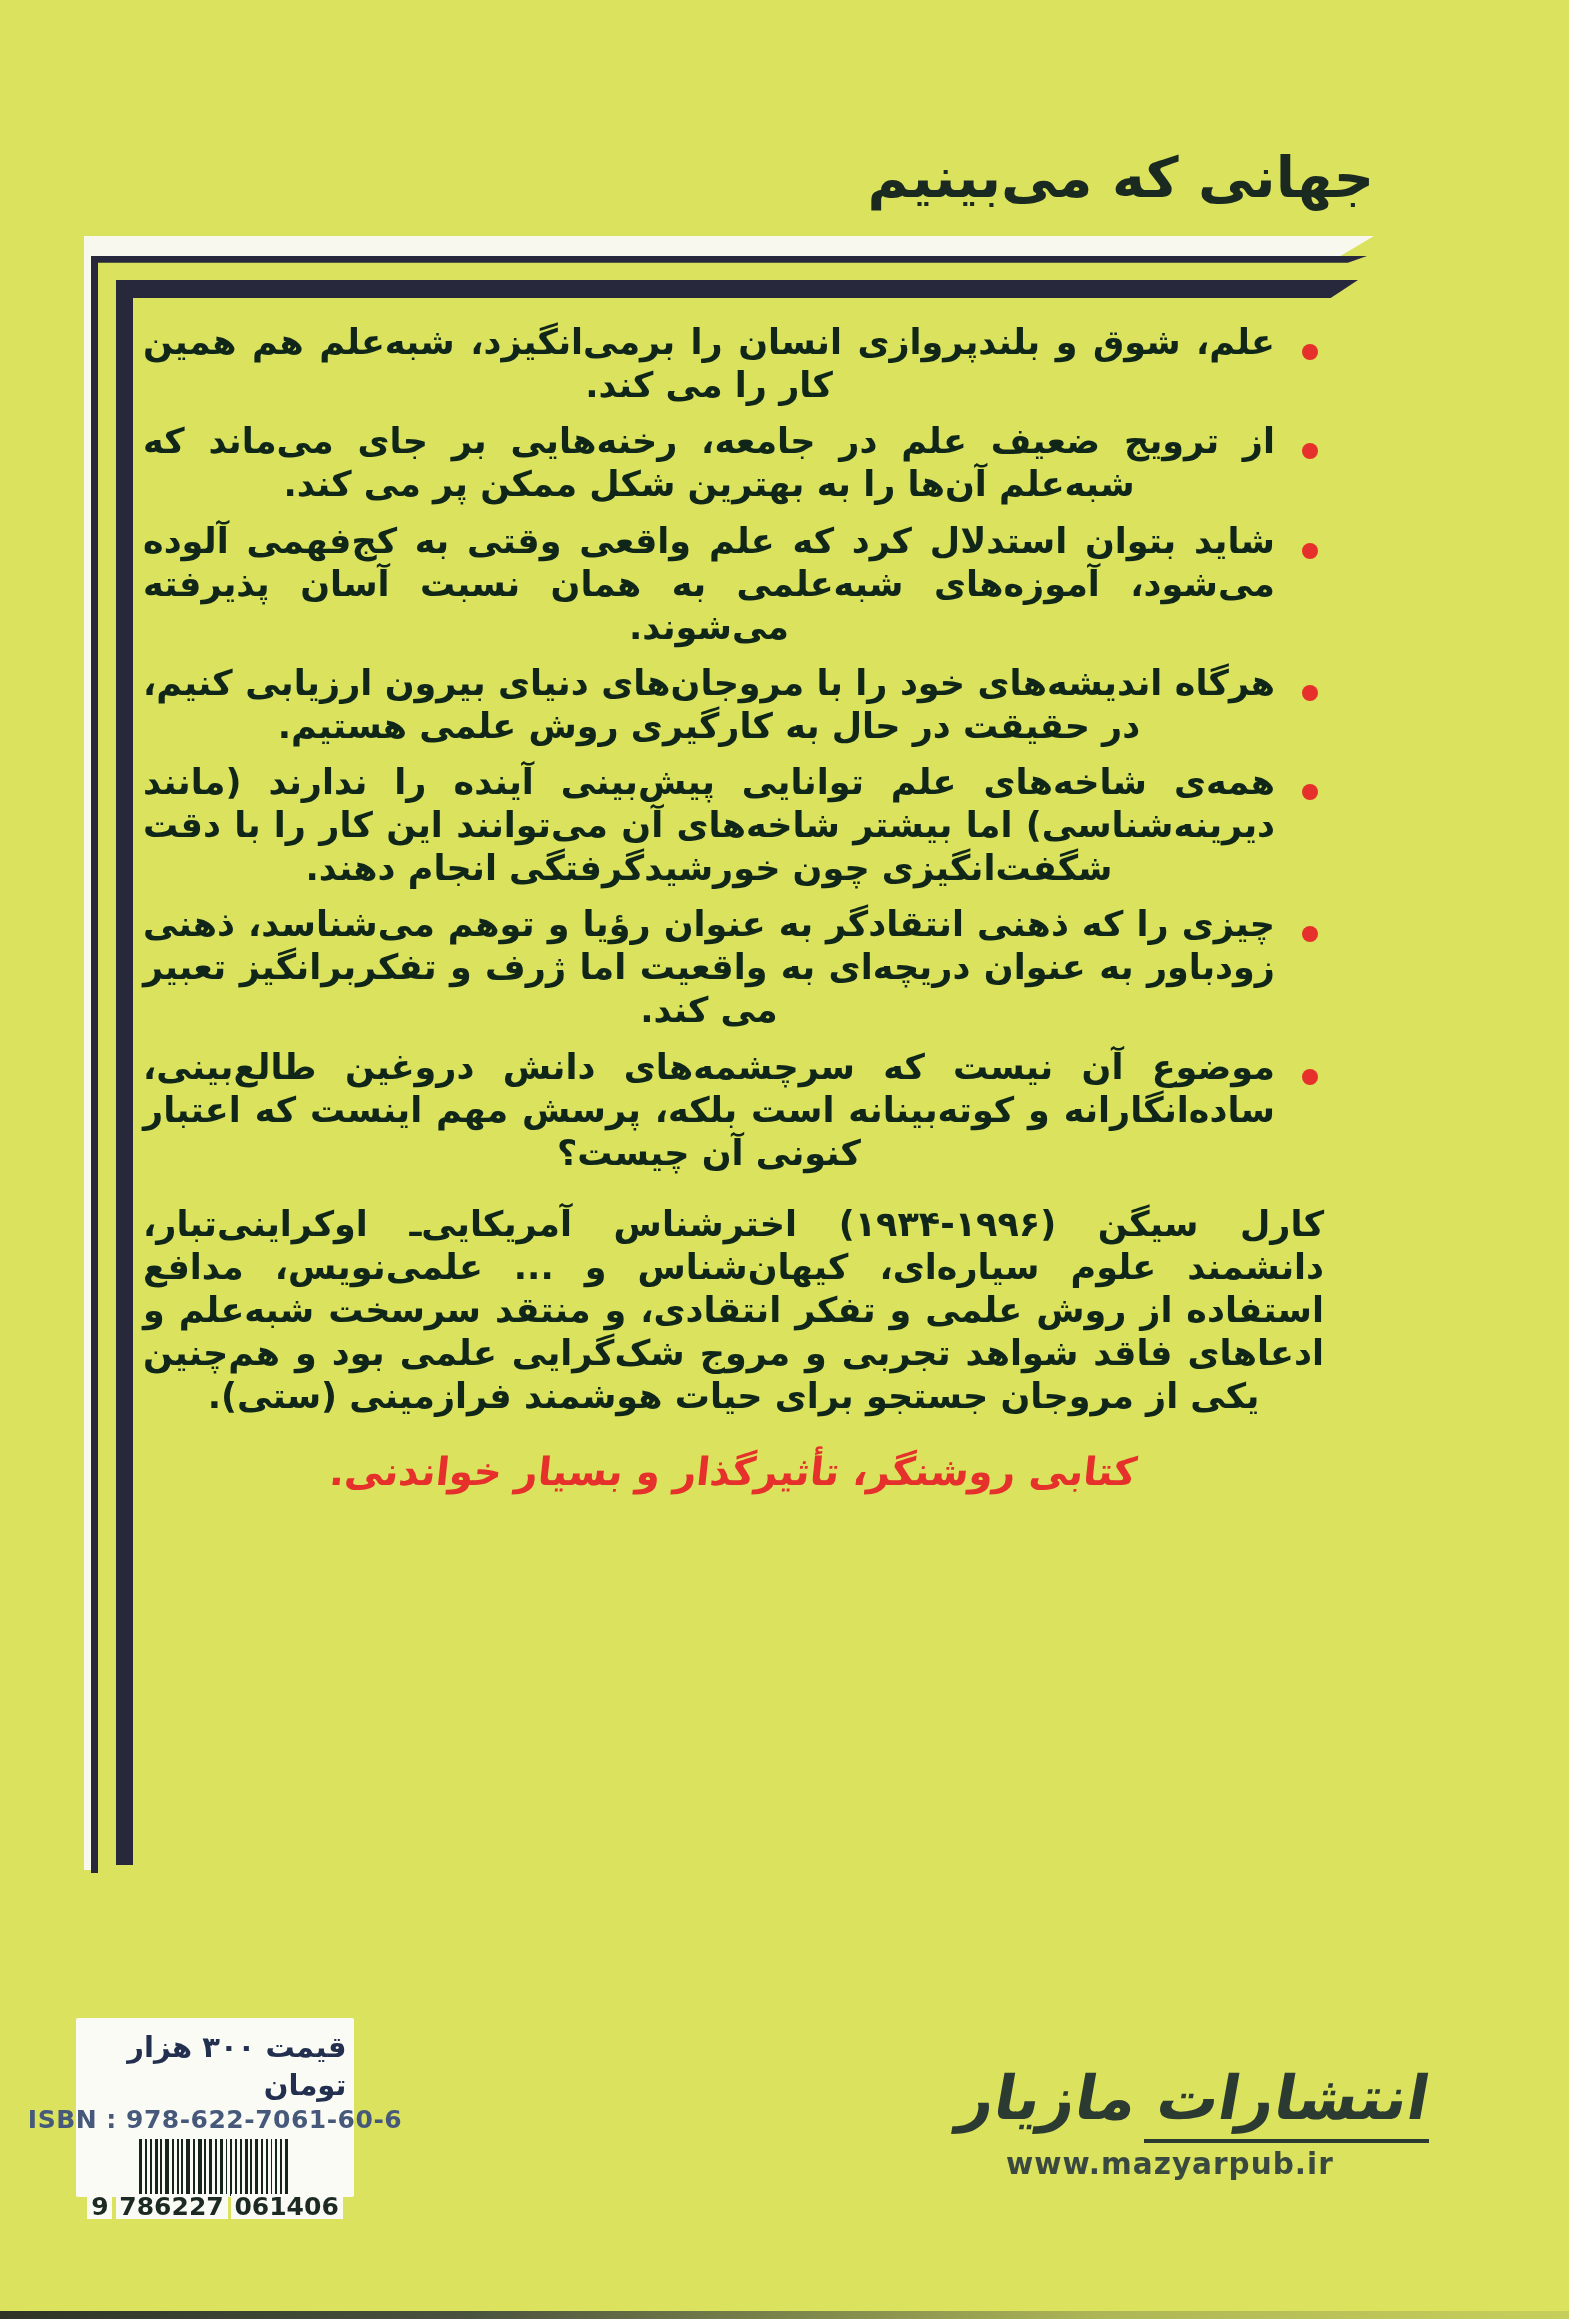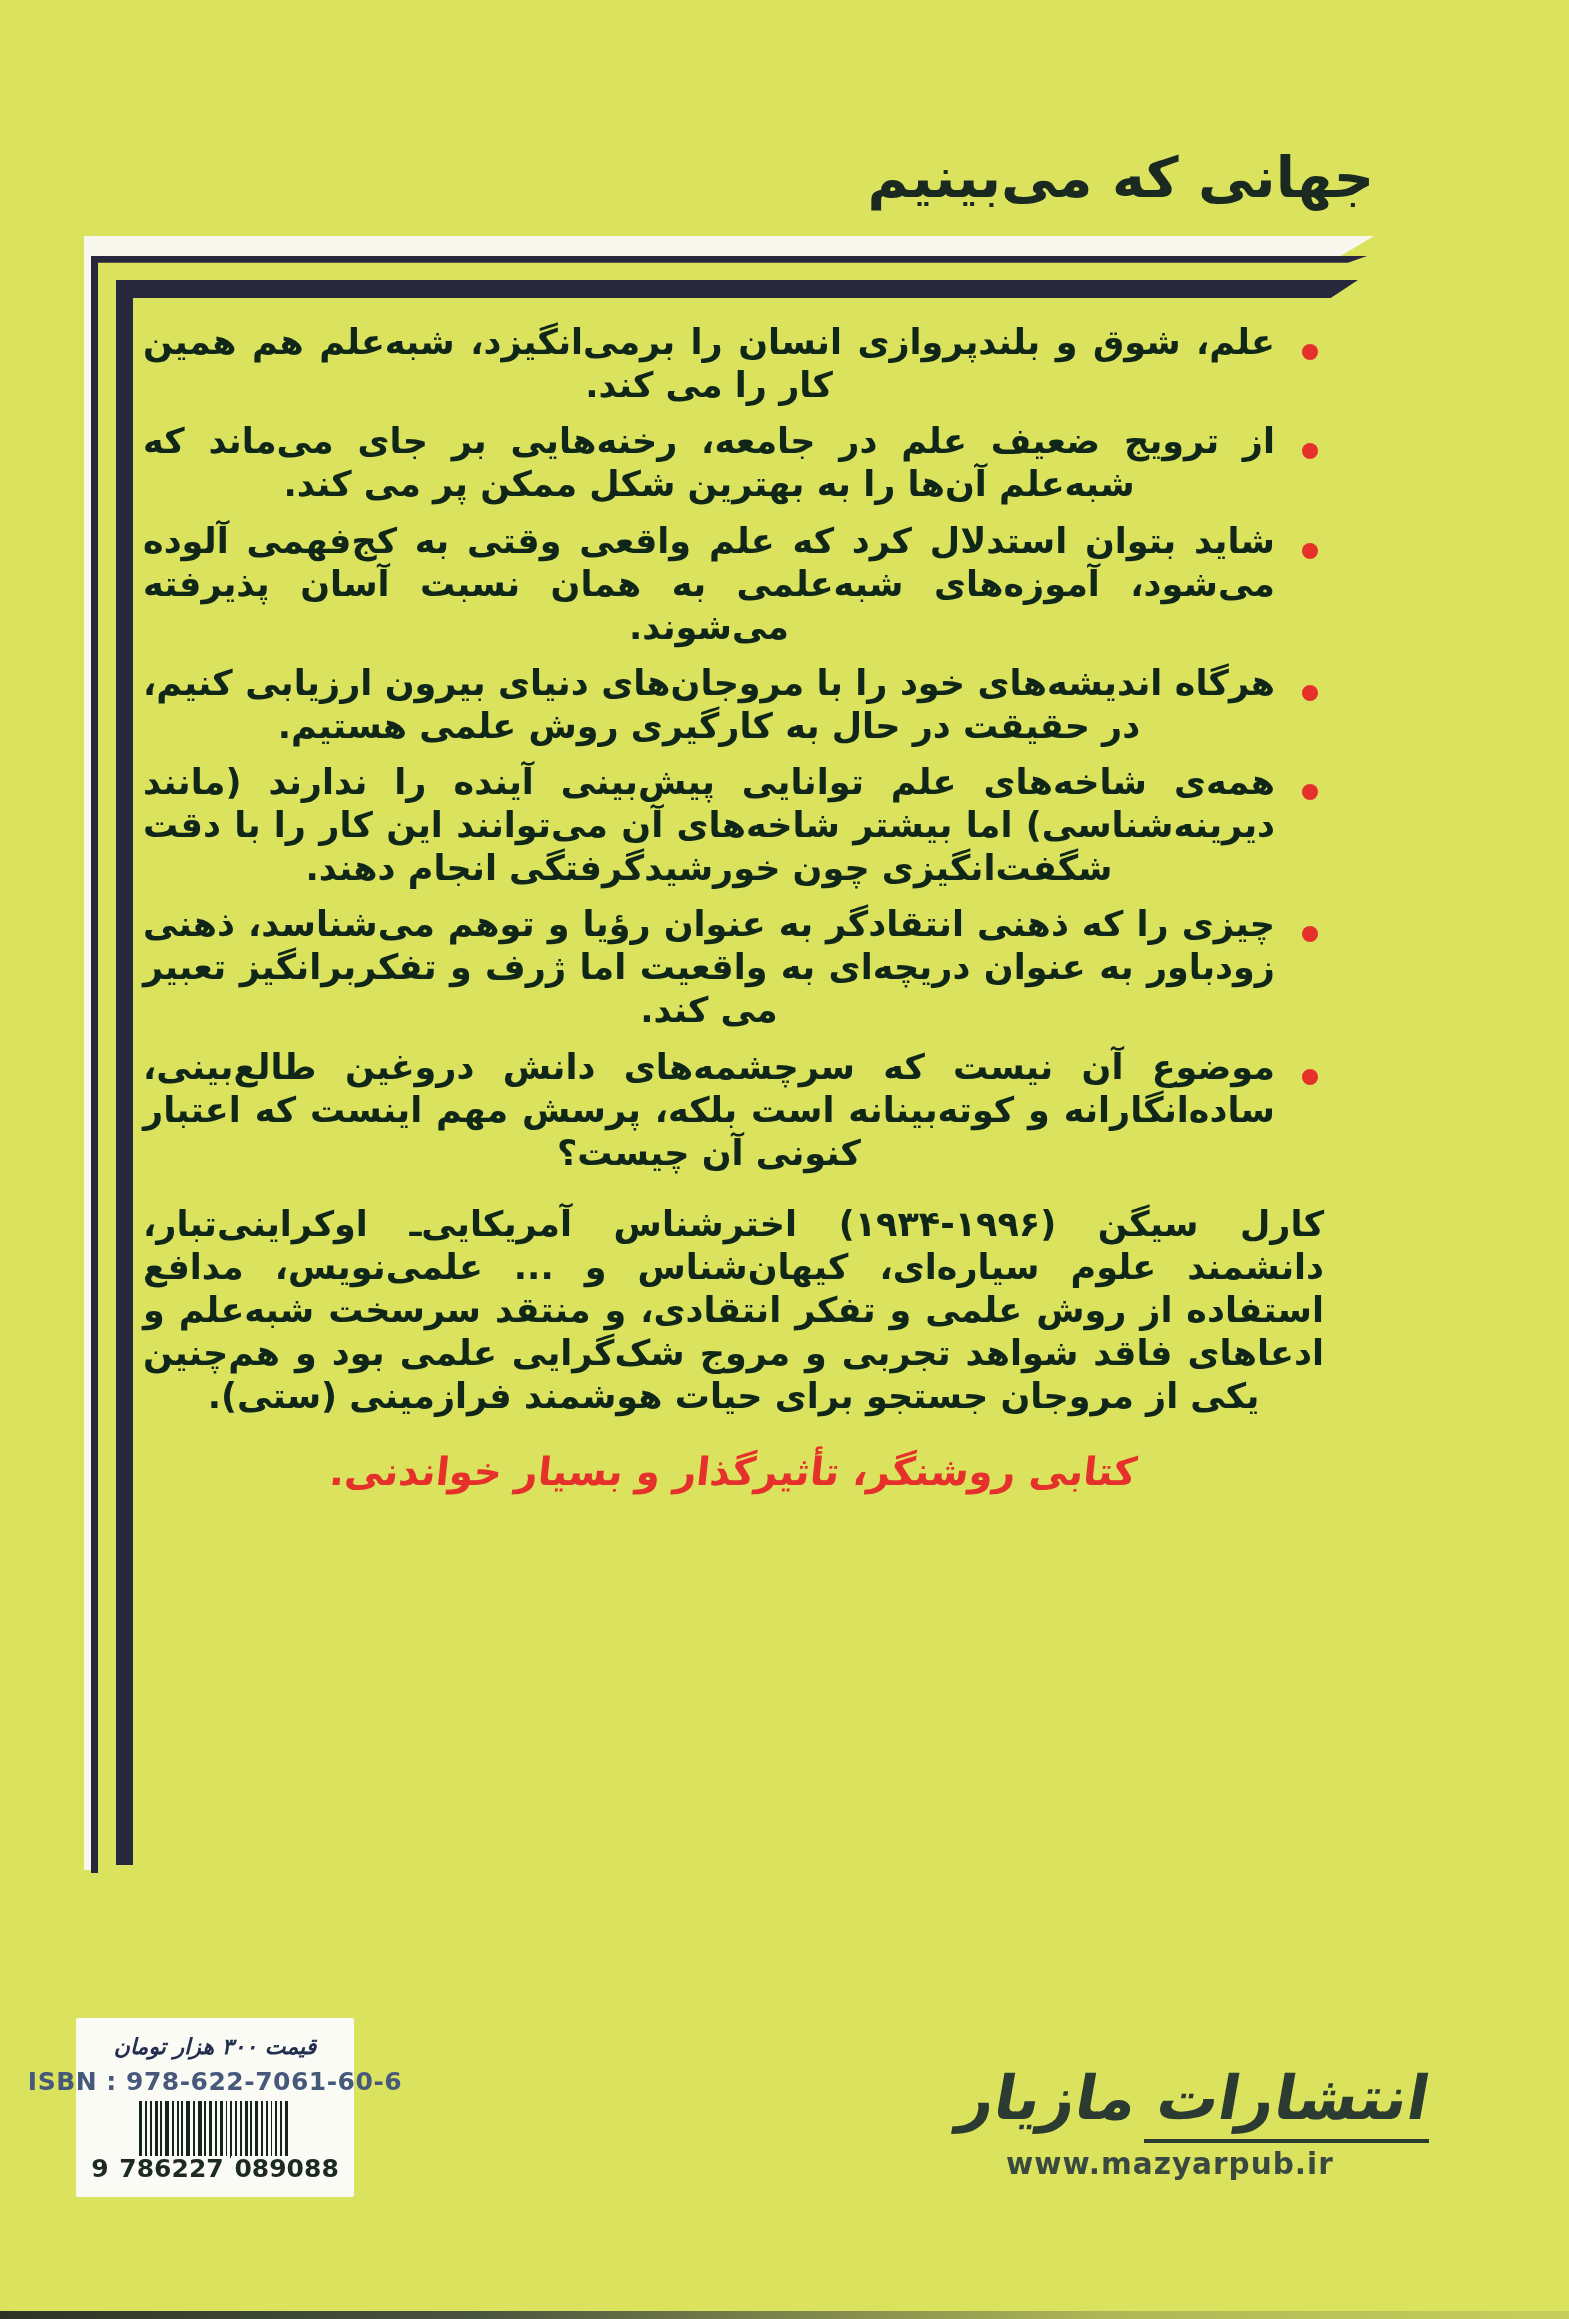--- a/index.html
+++ b/index.html
@@ -64,21 +64,21 @@
   }
   .review-quote span{display:inline-block;transform:skewX(-6deg);}
   
   .price-box{
     position:absolute;left:76px;top:2018px;width:278px;height:179px;
     background:#fbfbf6;border-radius:1.9px;
     display:flex;flex-direction:column;align-items:center;
     padding:9.5px 7.6px 5.7px;
   }
   .price-label{
-    direction:rtl;font-size:22px;font-weight:bold;color:#232f4e;line-height:38px;font-style:italic;
+    direction:rtl;font-size:29px;font-weight:bold;color:#232f4e;line-height:38px;
   }
   .isbn-label{
     direction:ltr;font-size:25px;font-weight:bold;color:#46597b;
     line-height:32px;letter-spacing:0.5px;white-space:nowrap;
   }
   .barcode{width:100%;margin-top:3.8px;display:flex;flex-direction:column;align-items:center;}
   .barcode-bars{
     display:flex;align-items:flex-start;height:78px;overflow:hidden;
   }
   .barcode-bars .bar{background:#17241d;}
@@ -191,21 +191,21 @@
           <div class="bar" style="width: 1.9px; height: 57px; margin-right: 2.9px;"></div>
           <div class="bar" style="width: 1.9px; height: 57px; margin-right: 2.9px;"></div>
           <div class="bar" style="width: 1.9px; height: 57px; margin-right: 2.9px;"></div>
           <div class="bar" style="width: 1.9px; height: 57px; margin-right: 2.9px;"></div>
           <div class="bar" style="width: 1.9px; height: 57px; margin-right: 2.9px;"></div>
           <div class="bar" style="width: 2.9px; height: 76px; margin-right: 2.9px;"></div>
         </div>
       <div class="barcode-digits">
         <span>9</span>
         <span>786227</span>
-        <span>089088</span>
+        <span>061406</span>
       </div>
     </div>
   </div>
 
   <div class="publisher">
     <span class="publisher-logotype">انتشارات مازیار</span>
     <div class="logo-underline"></div>
     <div class="publisher-website">www.mazyarpub.ir</div>
   </div>
 

